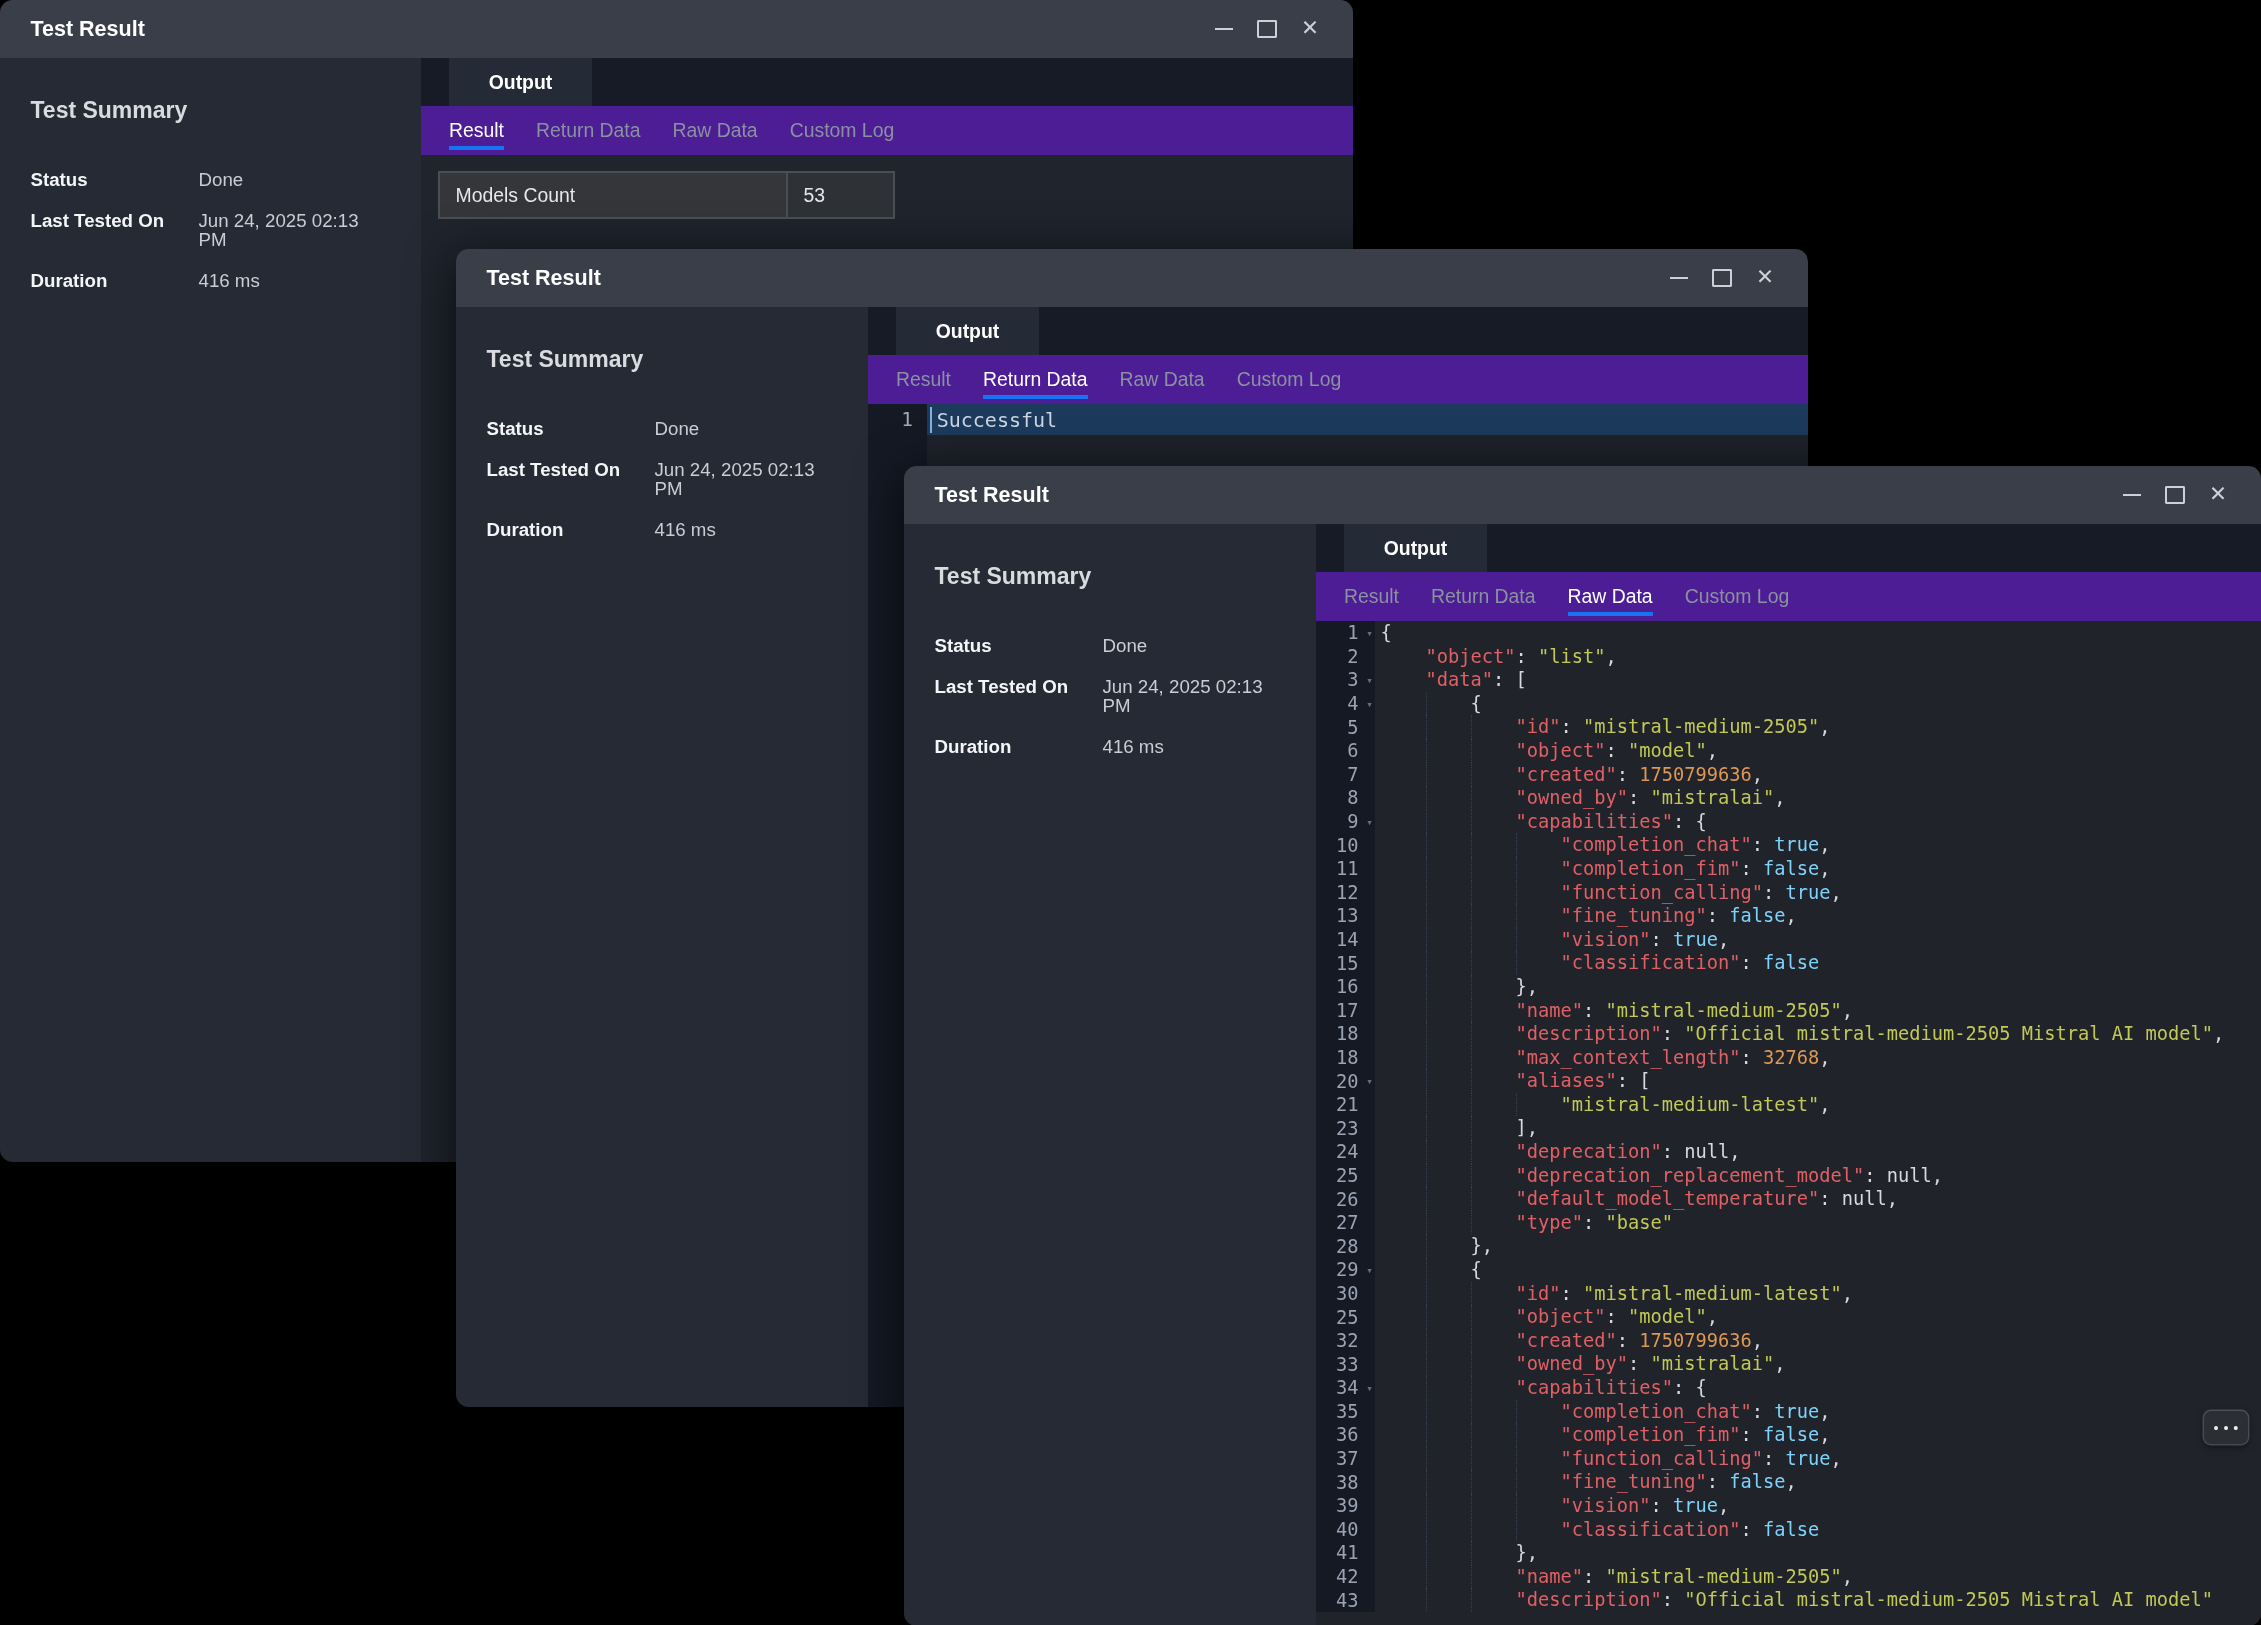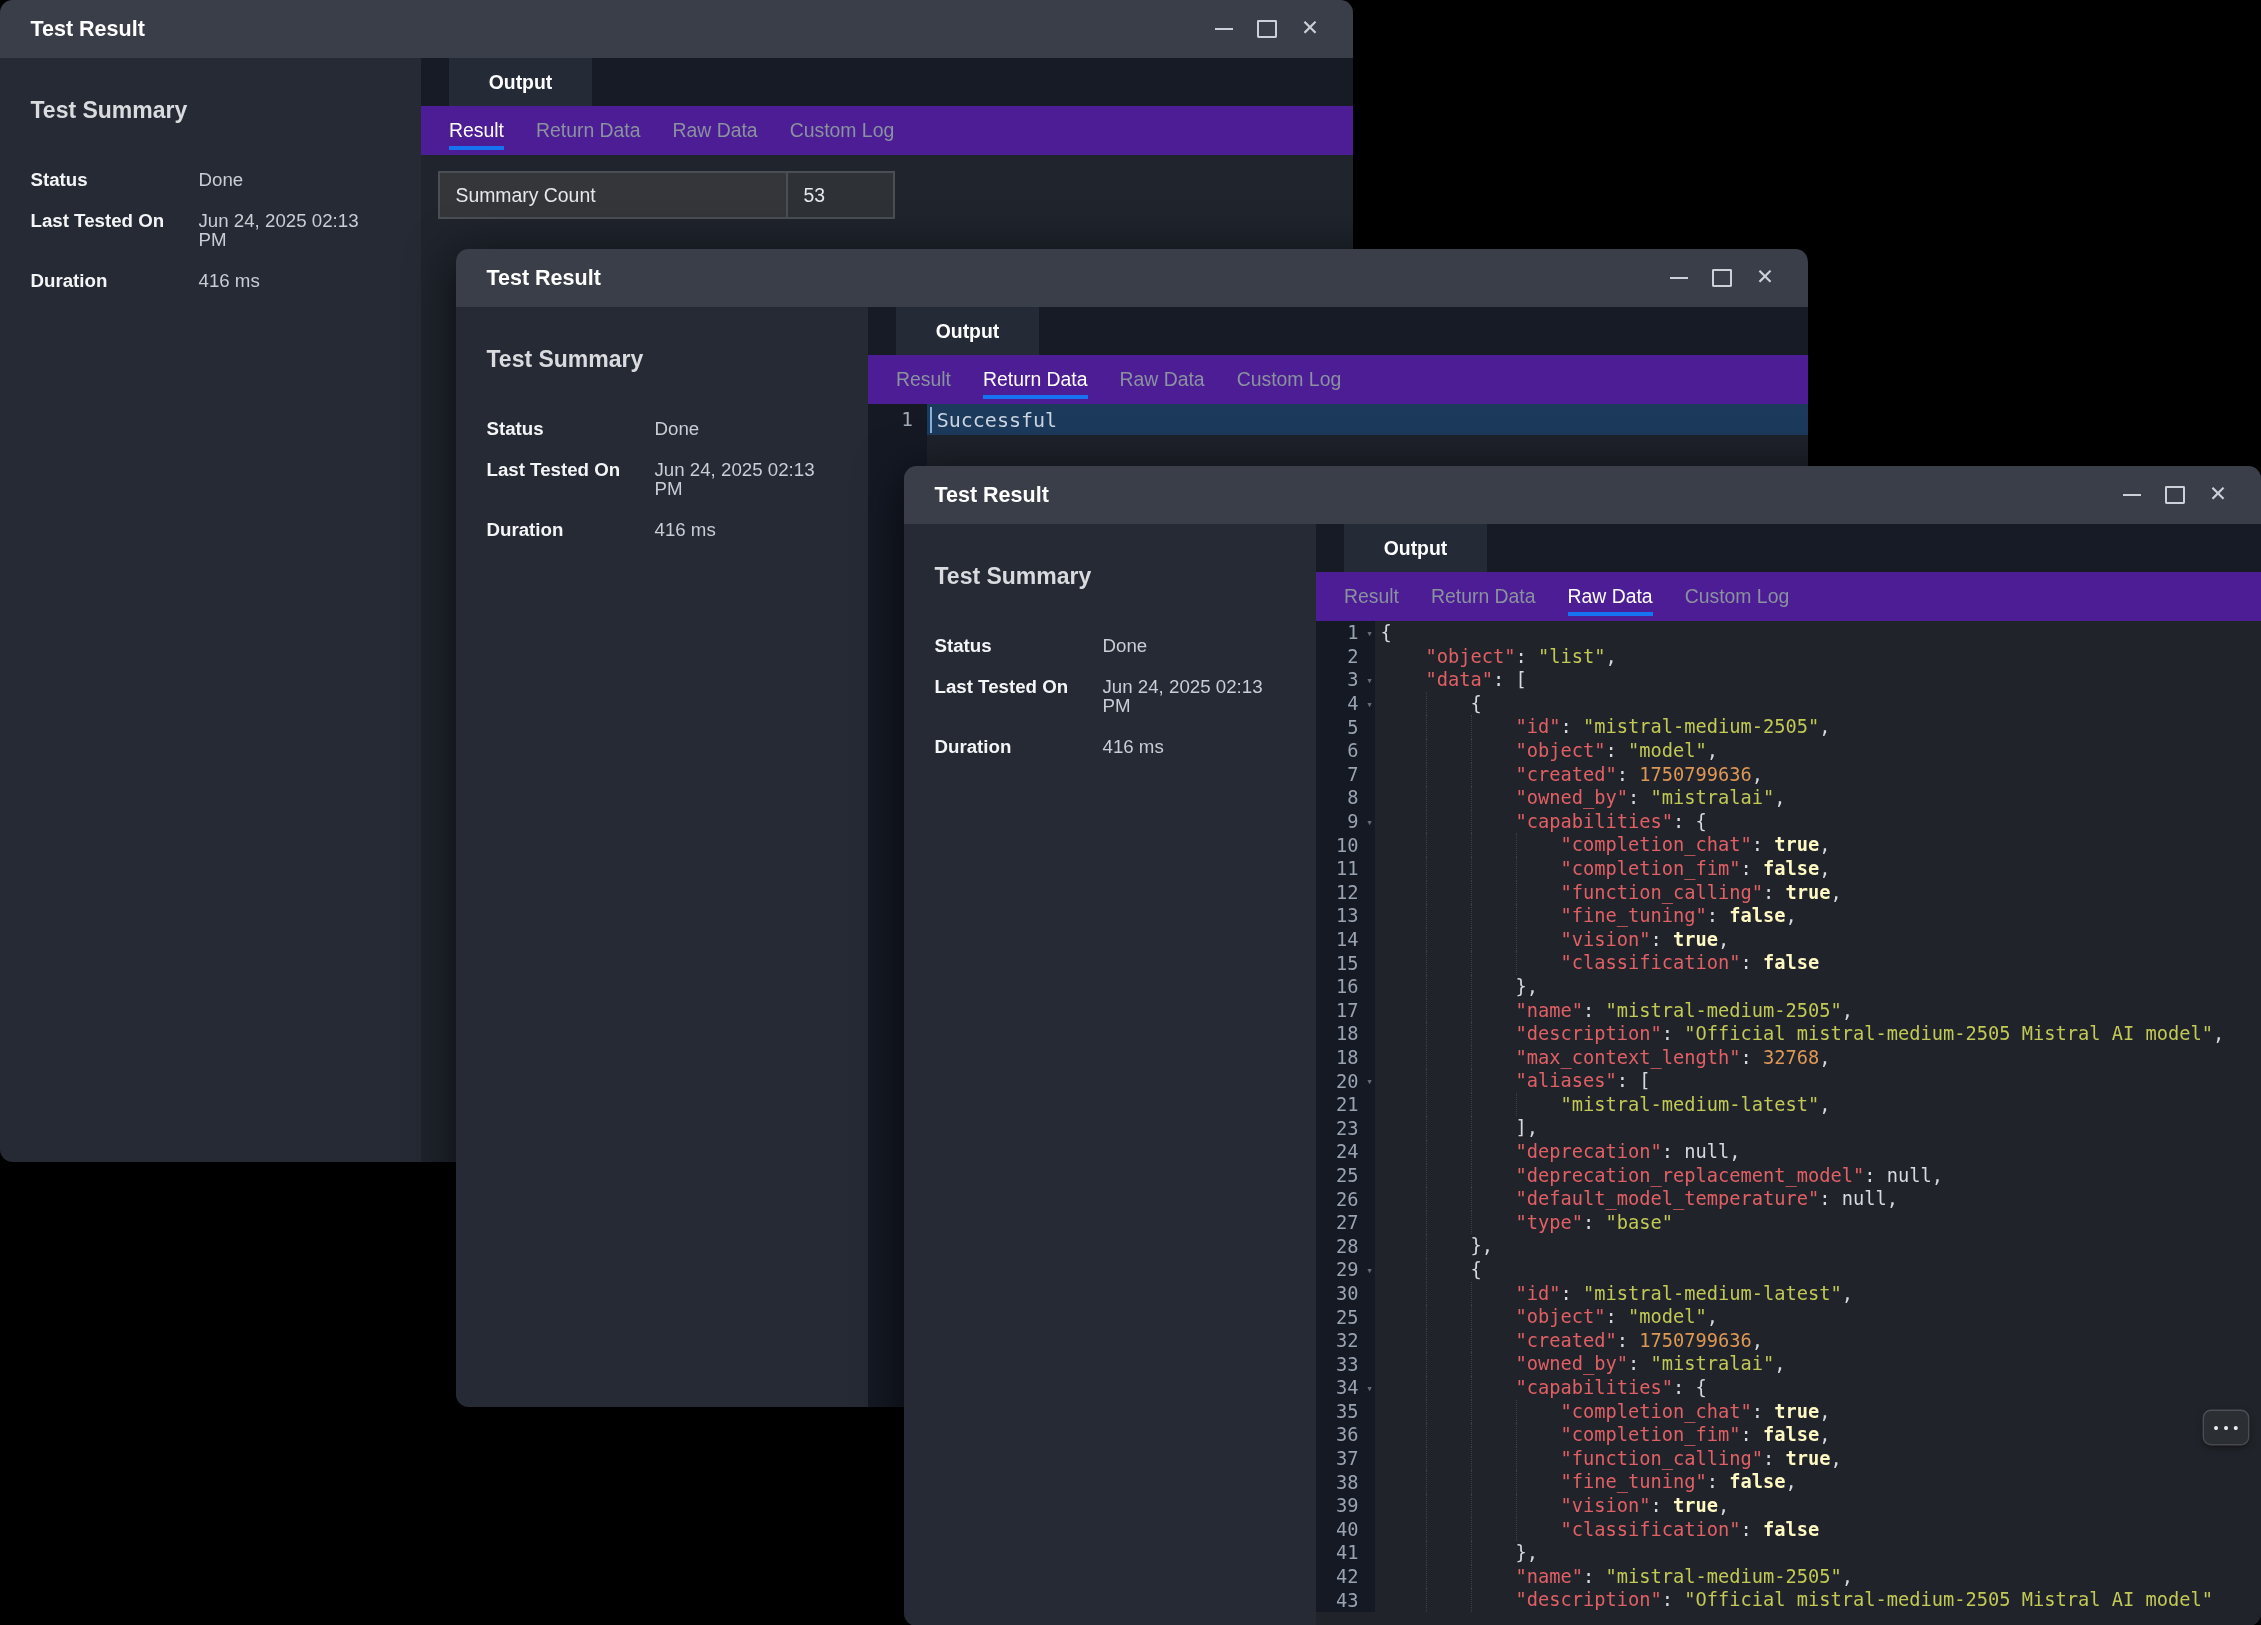--- a/index.html
+++ b/index.html
@@ -58,21 +58,21 @@
   .cline{display:flex;height:23.6px;}
   .ln{width:59px;flex:none;background:#141924;font-size:18.7px;color:#9aa3b2;position:relative;
     display:flex;align-items:center;justify-content:flex-end;padding-right:16.6px;box-sizing:border-box;}
   .fold{position:absolute;right:2.1px;top:50%;transform:translateY(-50%);font-size:11px;color:#646c7a;cursor:pointer;}
   .lc{flex:1;min-width:0;background:#202329;padding-left:5.5px;font-size:18.7px;line-height:23.6px;white-space:pre;}
   .ind{display:inline-block;width:4ch;height:23.6px;vertical-align:top;box-sizing:border-box;}
   .ind:not(:first-child){border-left:1.4px dotted #39404e;}
   .tk-k{color:#e06065;}
   .tk-s{color:#c2c955;}
   .tk-n{color:#de9855;}
-  .tk-b{color:#fef9c3;font-weight:bold;}
+  .tk-b{color:#7dd3fc;}
   .tk-u{color:#d6dae0;}
   .tk-p{color:#d6dae0;}
 
   .overflow-btn{position:absolute;left:2204px;top:1411px;width:44px;height:33px;z-index:10;
     background:#2b2e33;border-radius:7px;display:flex;align-items:center;justify-content:center;
     color:#e8ebef;font-size:14.5px;letter-spacing:4.8px;padding-left:4.8px;box-sizing:border-box;cursor:pointer;
     box-shadow:0 0 0 1.4px rgba(200,205,215,.28), 0 2.8px 7px rgba(0,0,0,.5);}
 </style>
 </head>
 <body>
@@ -115,21 +115,21 @@
           <div class="tab">Output</div>
         </div>
         <div class="subtabs">
             <div class="subtab active">Result</div>
             <div class="subtab">Return Data</div>
             <div class="subtab">Raw Data</div>
             <div class="subtab">Custom Log</div>
           </div>
         <div class="result-content">
           <div class="trow">
-            <div class="tcell l">Summary Count</div>
+            <div class="tcell l">Models Count</div>
             <div class="tcell v">53</div>
           </div>
         </div>
       </div>
     </div>
   </div>
 
   <div class="window" id="win2">
     <div class="titlebar">
       <span class="title">Test Result</span>

